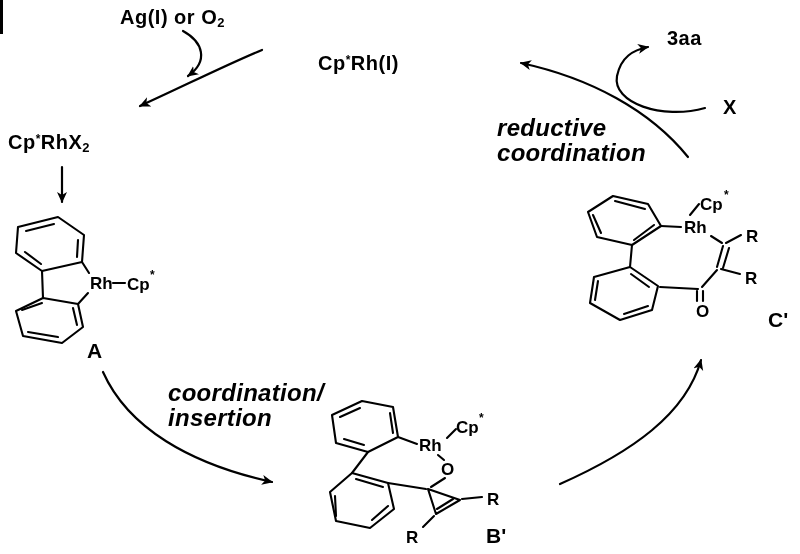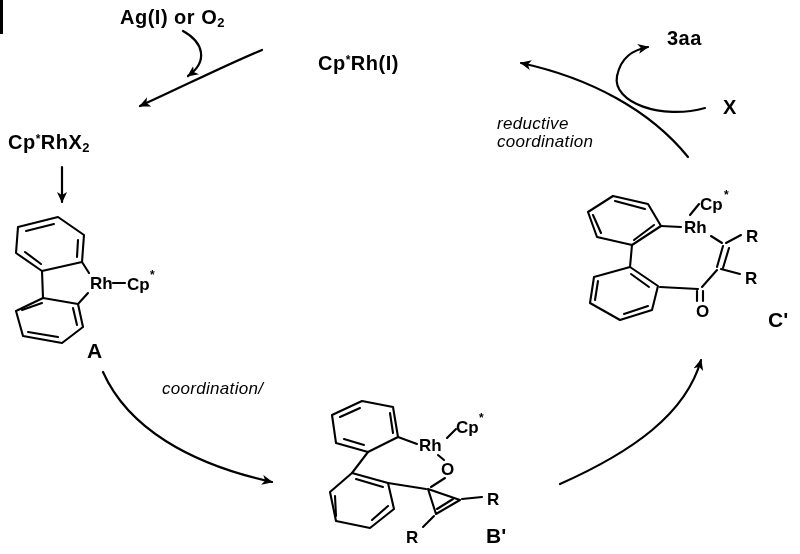--- a/index.html
+++ b/index.html
@@ -6,21 +6,21 @@
   .canvas{
     position:relative;
     width:800px;height:554px;
     background:#ffffff;
     overflow:hidden;
     font-family:"Liberation Sans",sans-serif;
     color:#000;
   }
   .lbl{position:absolute;white-space:nowrap;line-height:1.05;}
   .formula{font-weight:bold;font-size:20px;letter-spacing:0.5px;}
-  .step{font-weight:normal;font-style:italic;font-size:17px;letter-spacing:0.3px;}
+  .step{font-weight:bold;font-style:italic;font-size:24px;letter-spacing:0.3px;}
   .intlabel{font-weight:bold;font-size:21px;}
   .formula sup{font-size:12px;line-height:0;vertical-align:6px;}
   .formula sub{font-size:13px;line-height:0;vertical-align:-3px;}
   svg.layer{position:absolute;left:0;top:0;}
   .bond{stroke:#000;stroke-width:2.1;fill:none;stroke-linecap:round;stroke-linejoin:round;}
   .ring{stroke:#000;stroke-width:2.1;fill:none;stroke-linejoin:round;}
   .arrow{stroke:#000;stroke-width:2.2;fill:none;stroke-linecap:round;}
   .atom{font-family:"Liberation Sans",sans-serif;font-weight:bold;font-size:17px;fill:#000;}
   .atom-sup{font-family:"Liberation Sans",sans-serif;font-weight:bold;font-size:12px;fill:#000;}
   .edge-mark{position:absolute;left:0;top:0;width:3px;height:34px;background:#000;}
@@ -130,22 +130,23 @@
 
   <div class="lbl formula" style="left:667px;top:28px;">3aa</div>
 
   <div class="lbl formula" style="left:723px;top:97px;">X</div>
 
   <div class="lbl step" style="left:497px;top:115px;">
     <div>reductive</div>
     <div>coordination</div>
   </div>
 
-  <div class="lbl step" style="left:162px;top:380px;">
+  <div class="lbl step" style="left:168px;top:380px;">
     <div>coordination/</div>
+    <div>insertion</div>
   </div>
 
 
   <div class="lbl intlabel" style="left:87px;top:340px;">A</div>
 
   <div class="lbl intlabel" style="left:486px;top:525px;">B'</div>
 
   <div class="lbl intlabel" style="left:768px;top:309px;">C'</div>
 
 </div>

